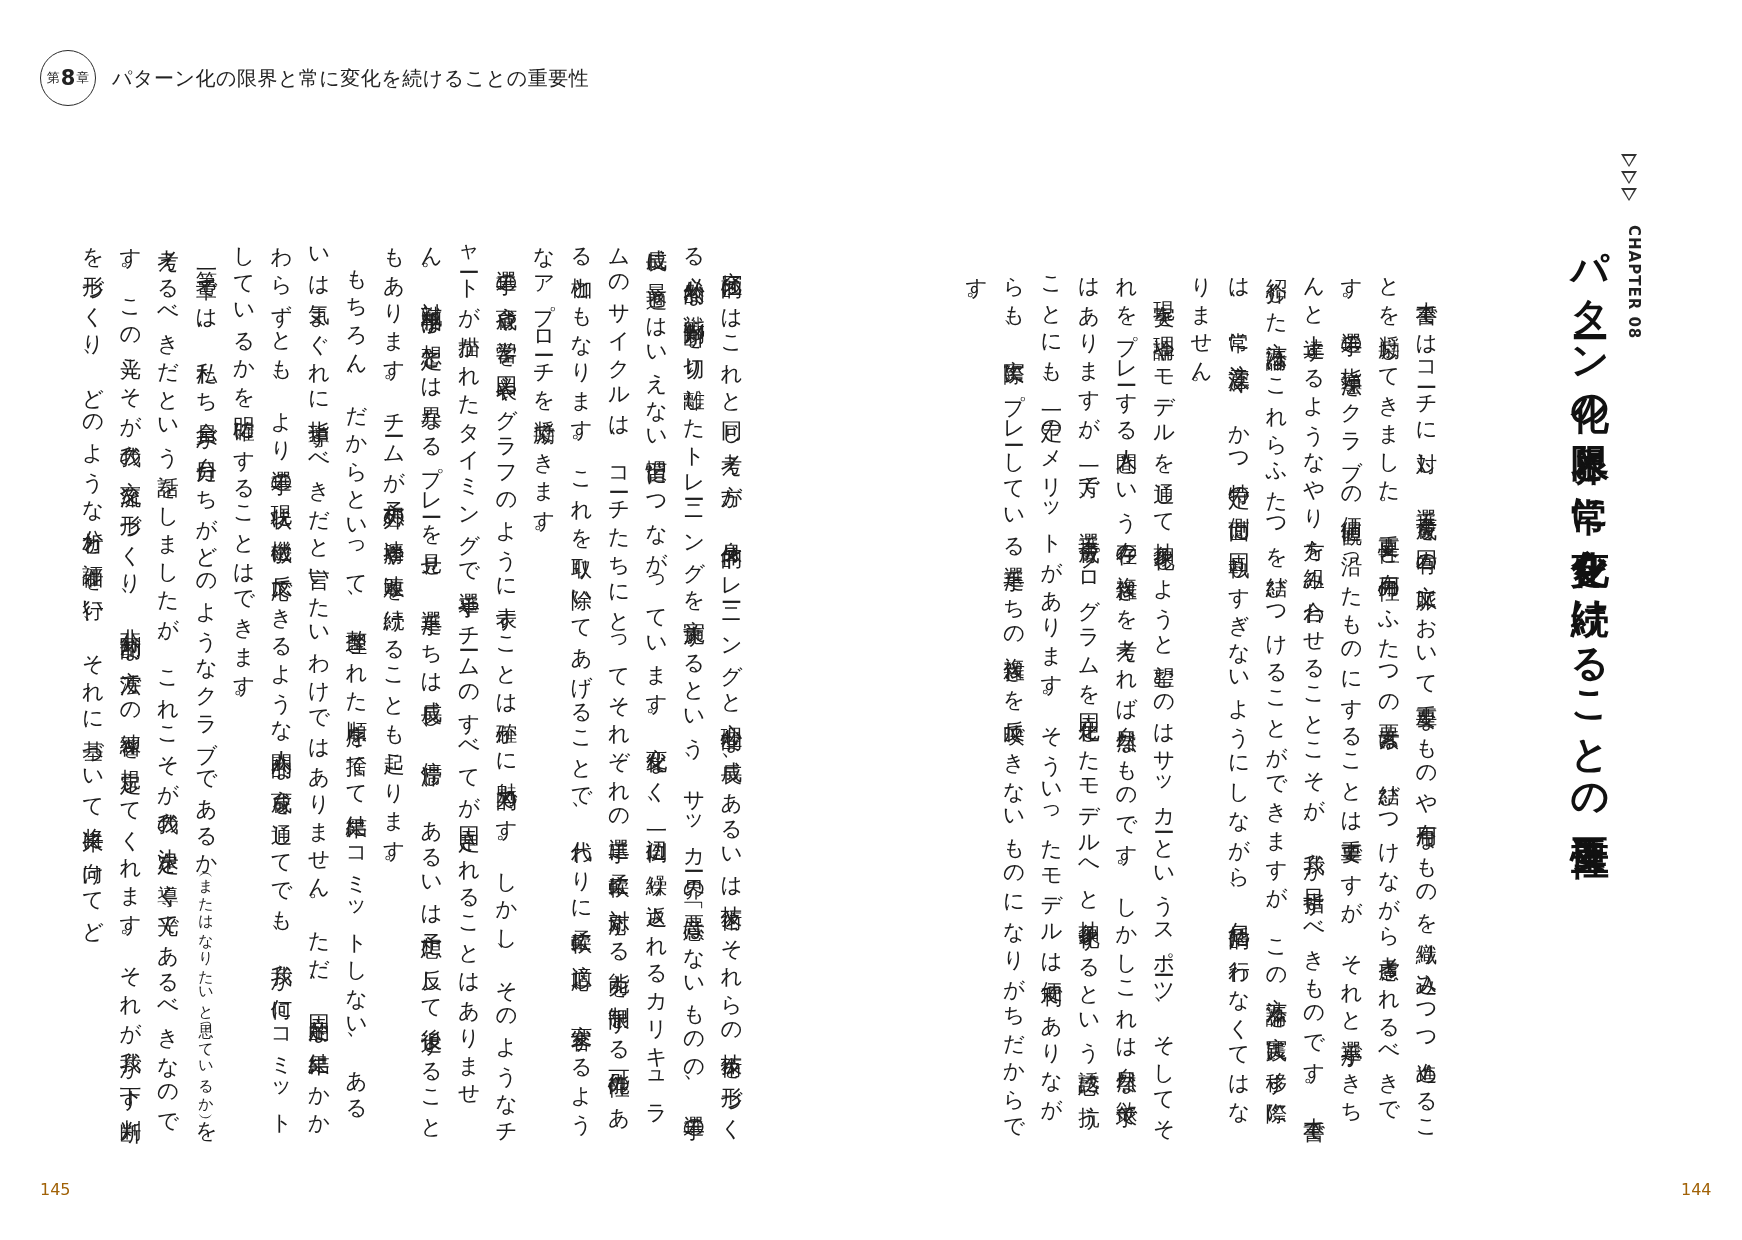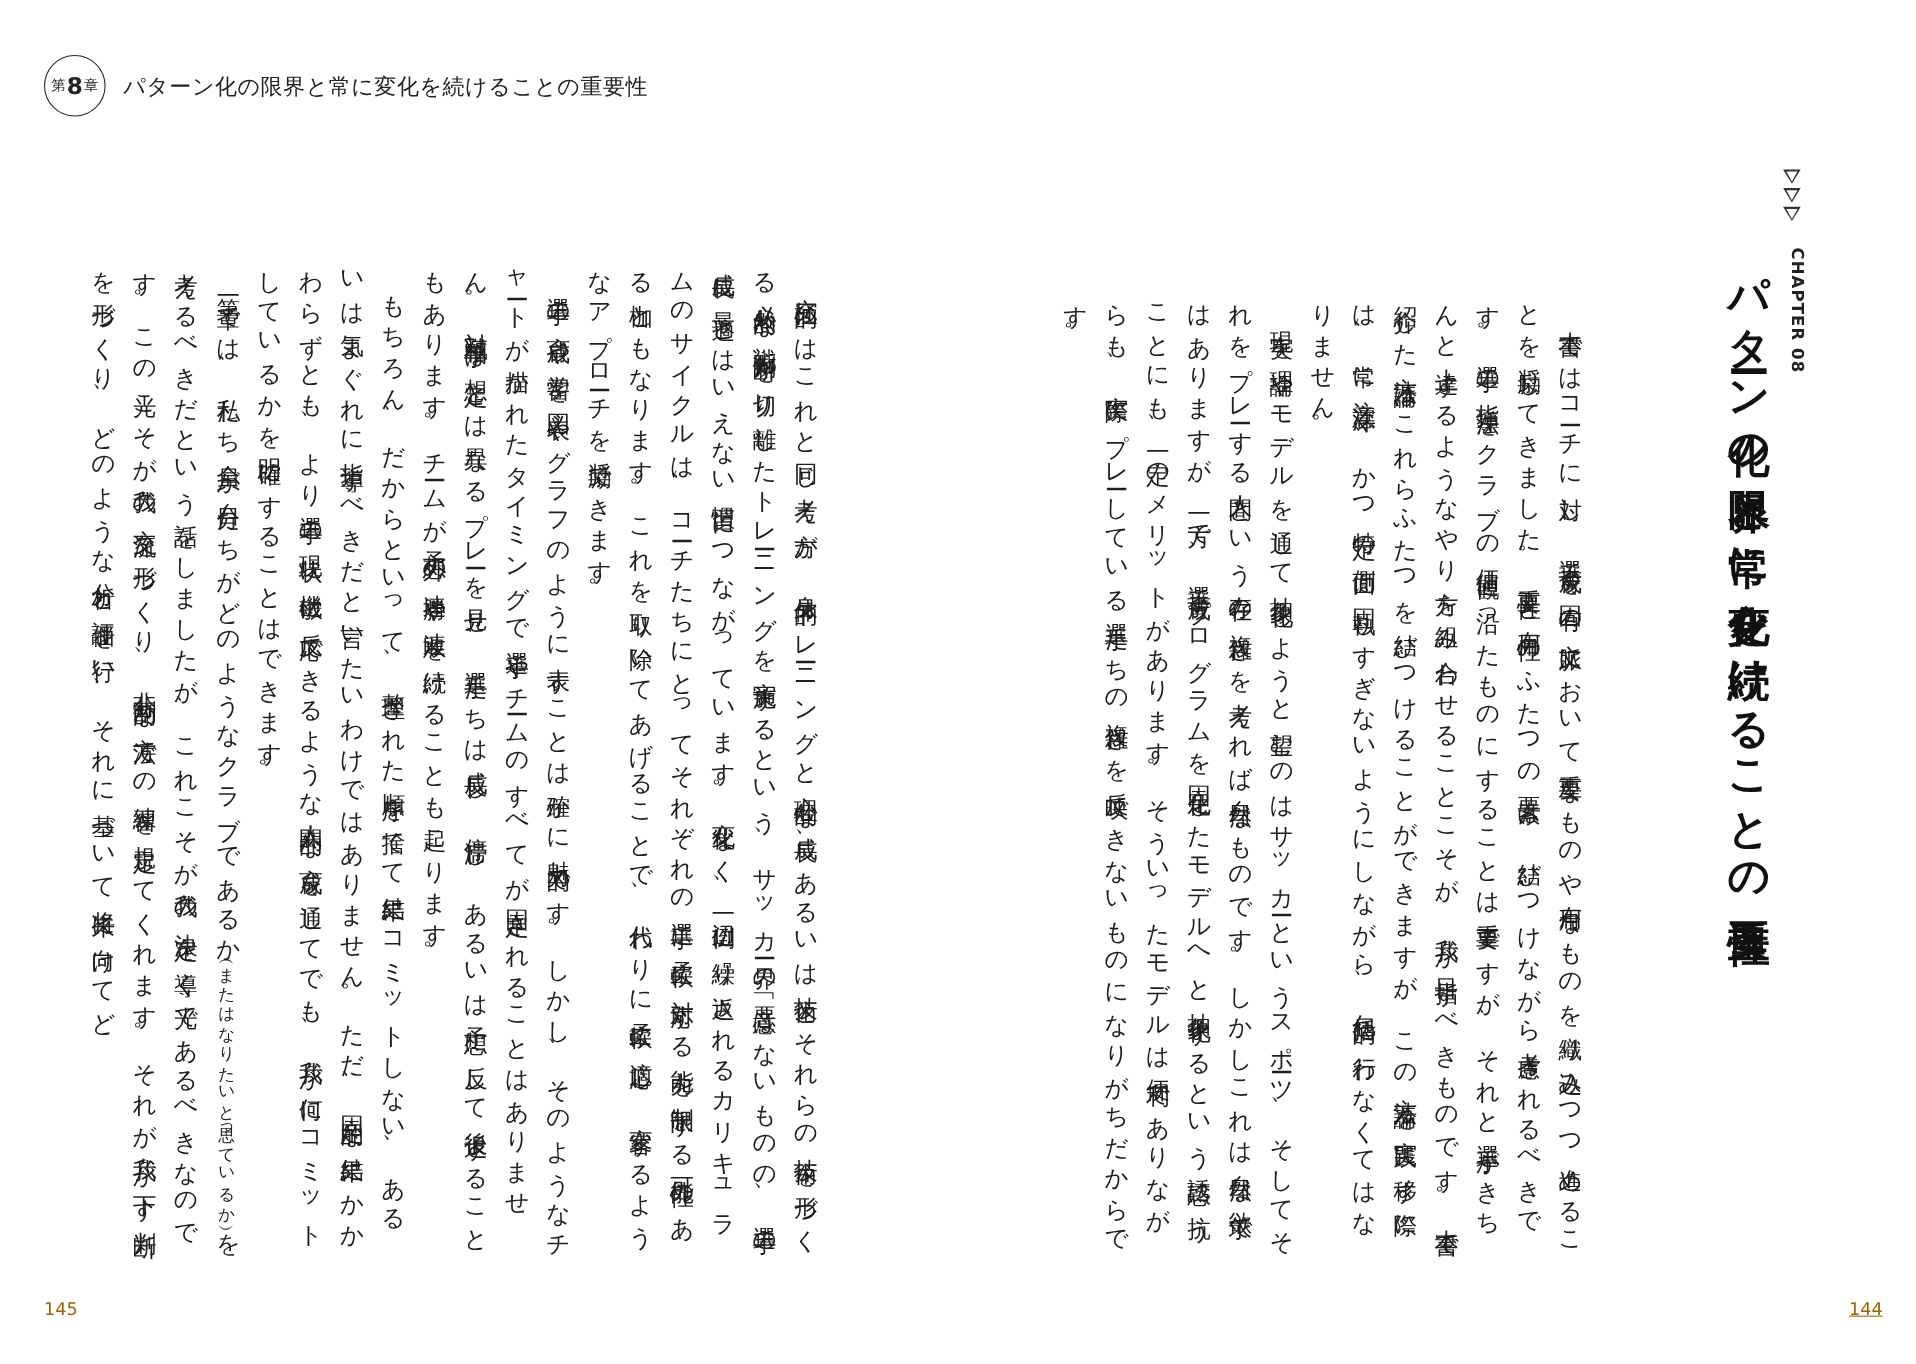--- a/index.html
+++ b/index.html
@@ -53,21 +53,21 @@
       letter-spacing: 0.5px;
     }
     .folio {
       position: absolute;
       top: 1180px;
       font-family: "DejaVu Sans", "Liberation Sans", sans-serif;
       font-size: 16px;
       color: #a16207;
     }
     .folio.left { left: 40px; }
-    .folio.right { left: 1681px; text-decoration: underline; }
+    .folio.right { left: 1681px; }
 
     
     .vbody {
       position: absolute;
       writing-mode: vertical-rl;
       -webkit-writing-mode: vertical-rl;
       font-size: 21.5px;
       line-height: 37.5px;
       letter-spacing: 3.5px;
       color: #1e1e1e;

